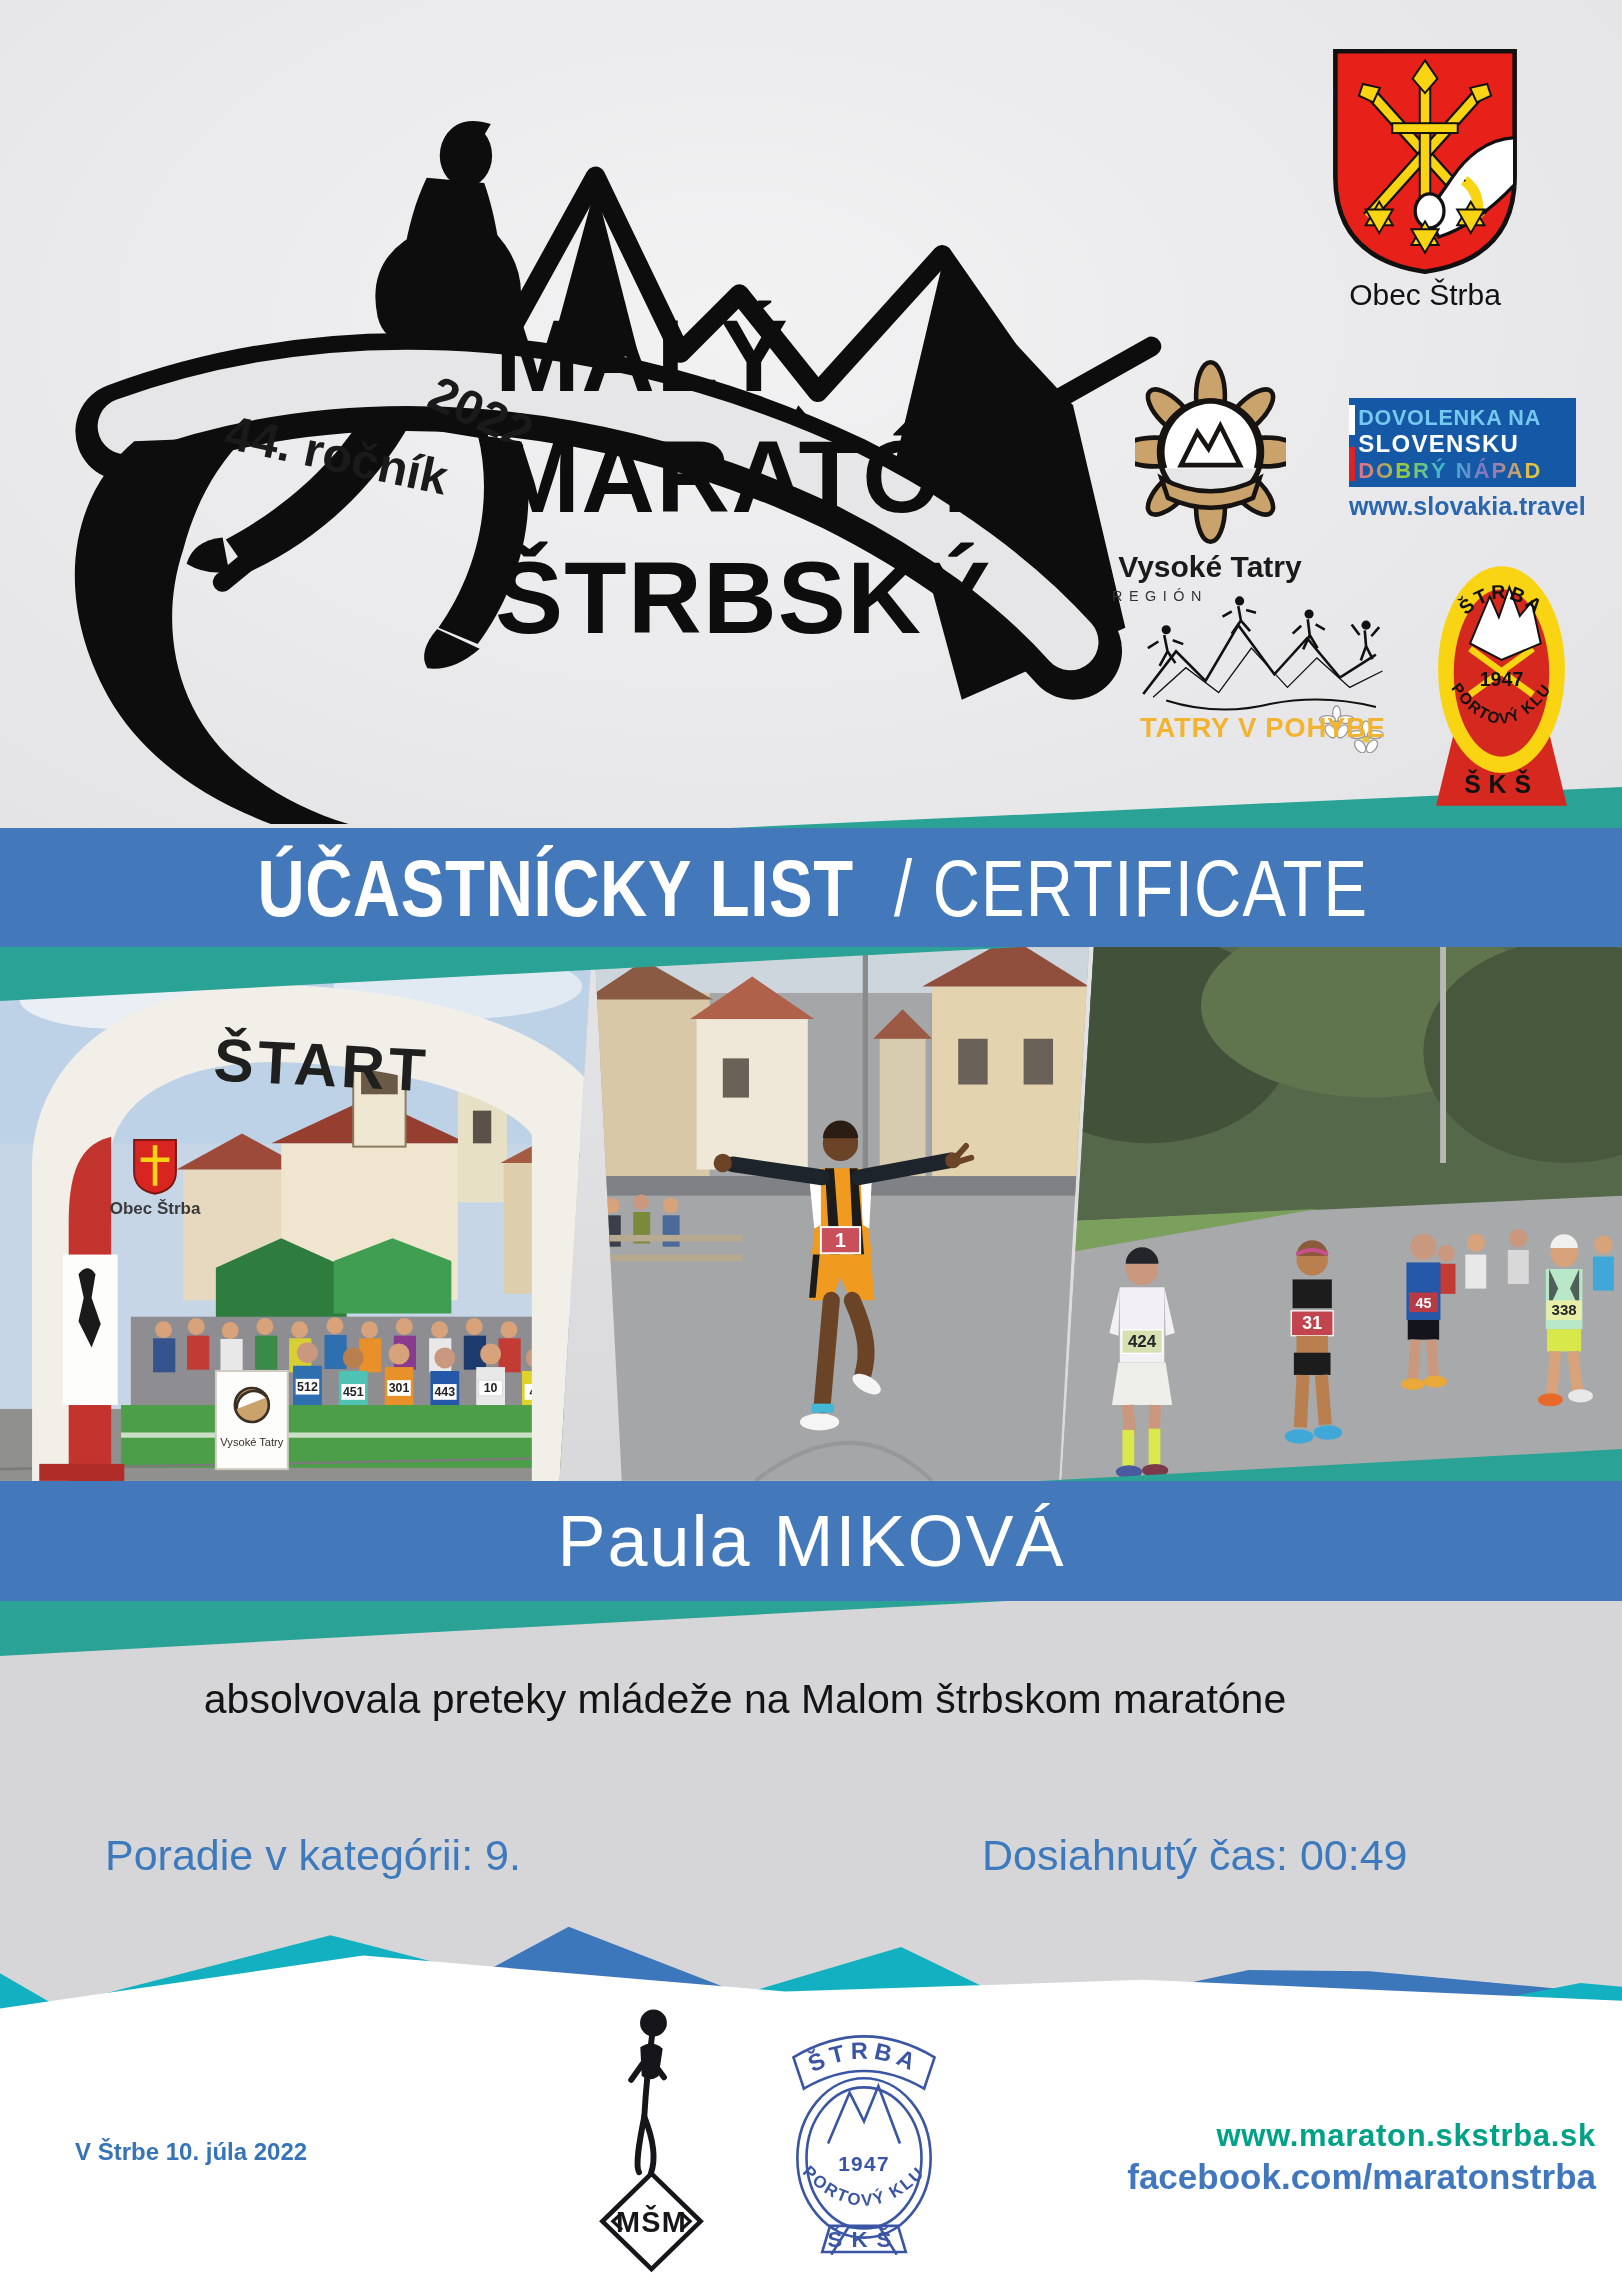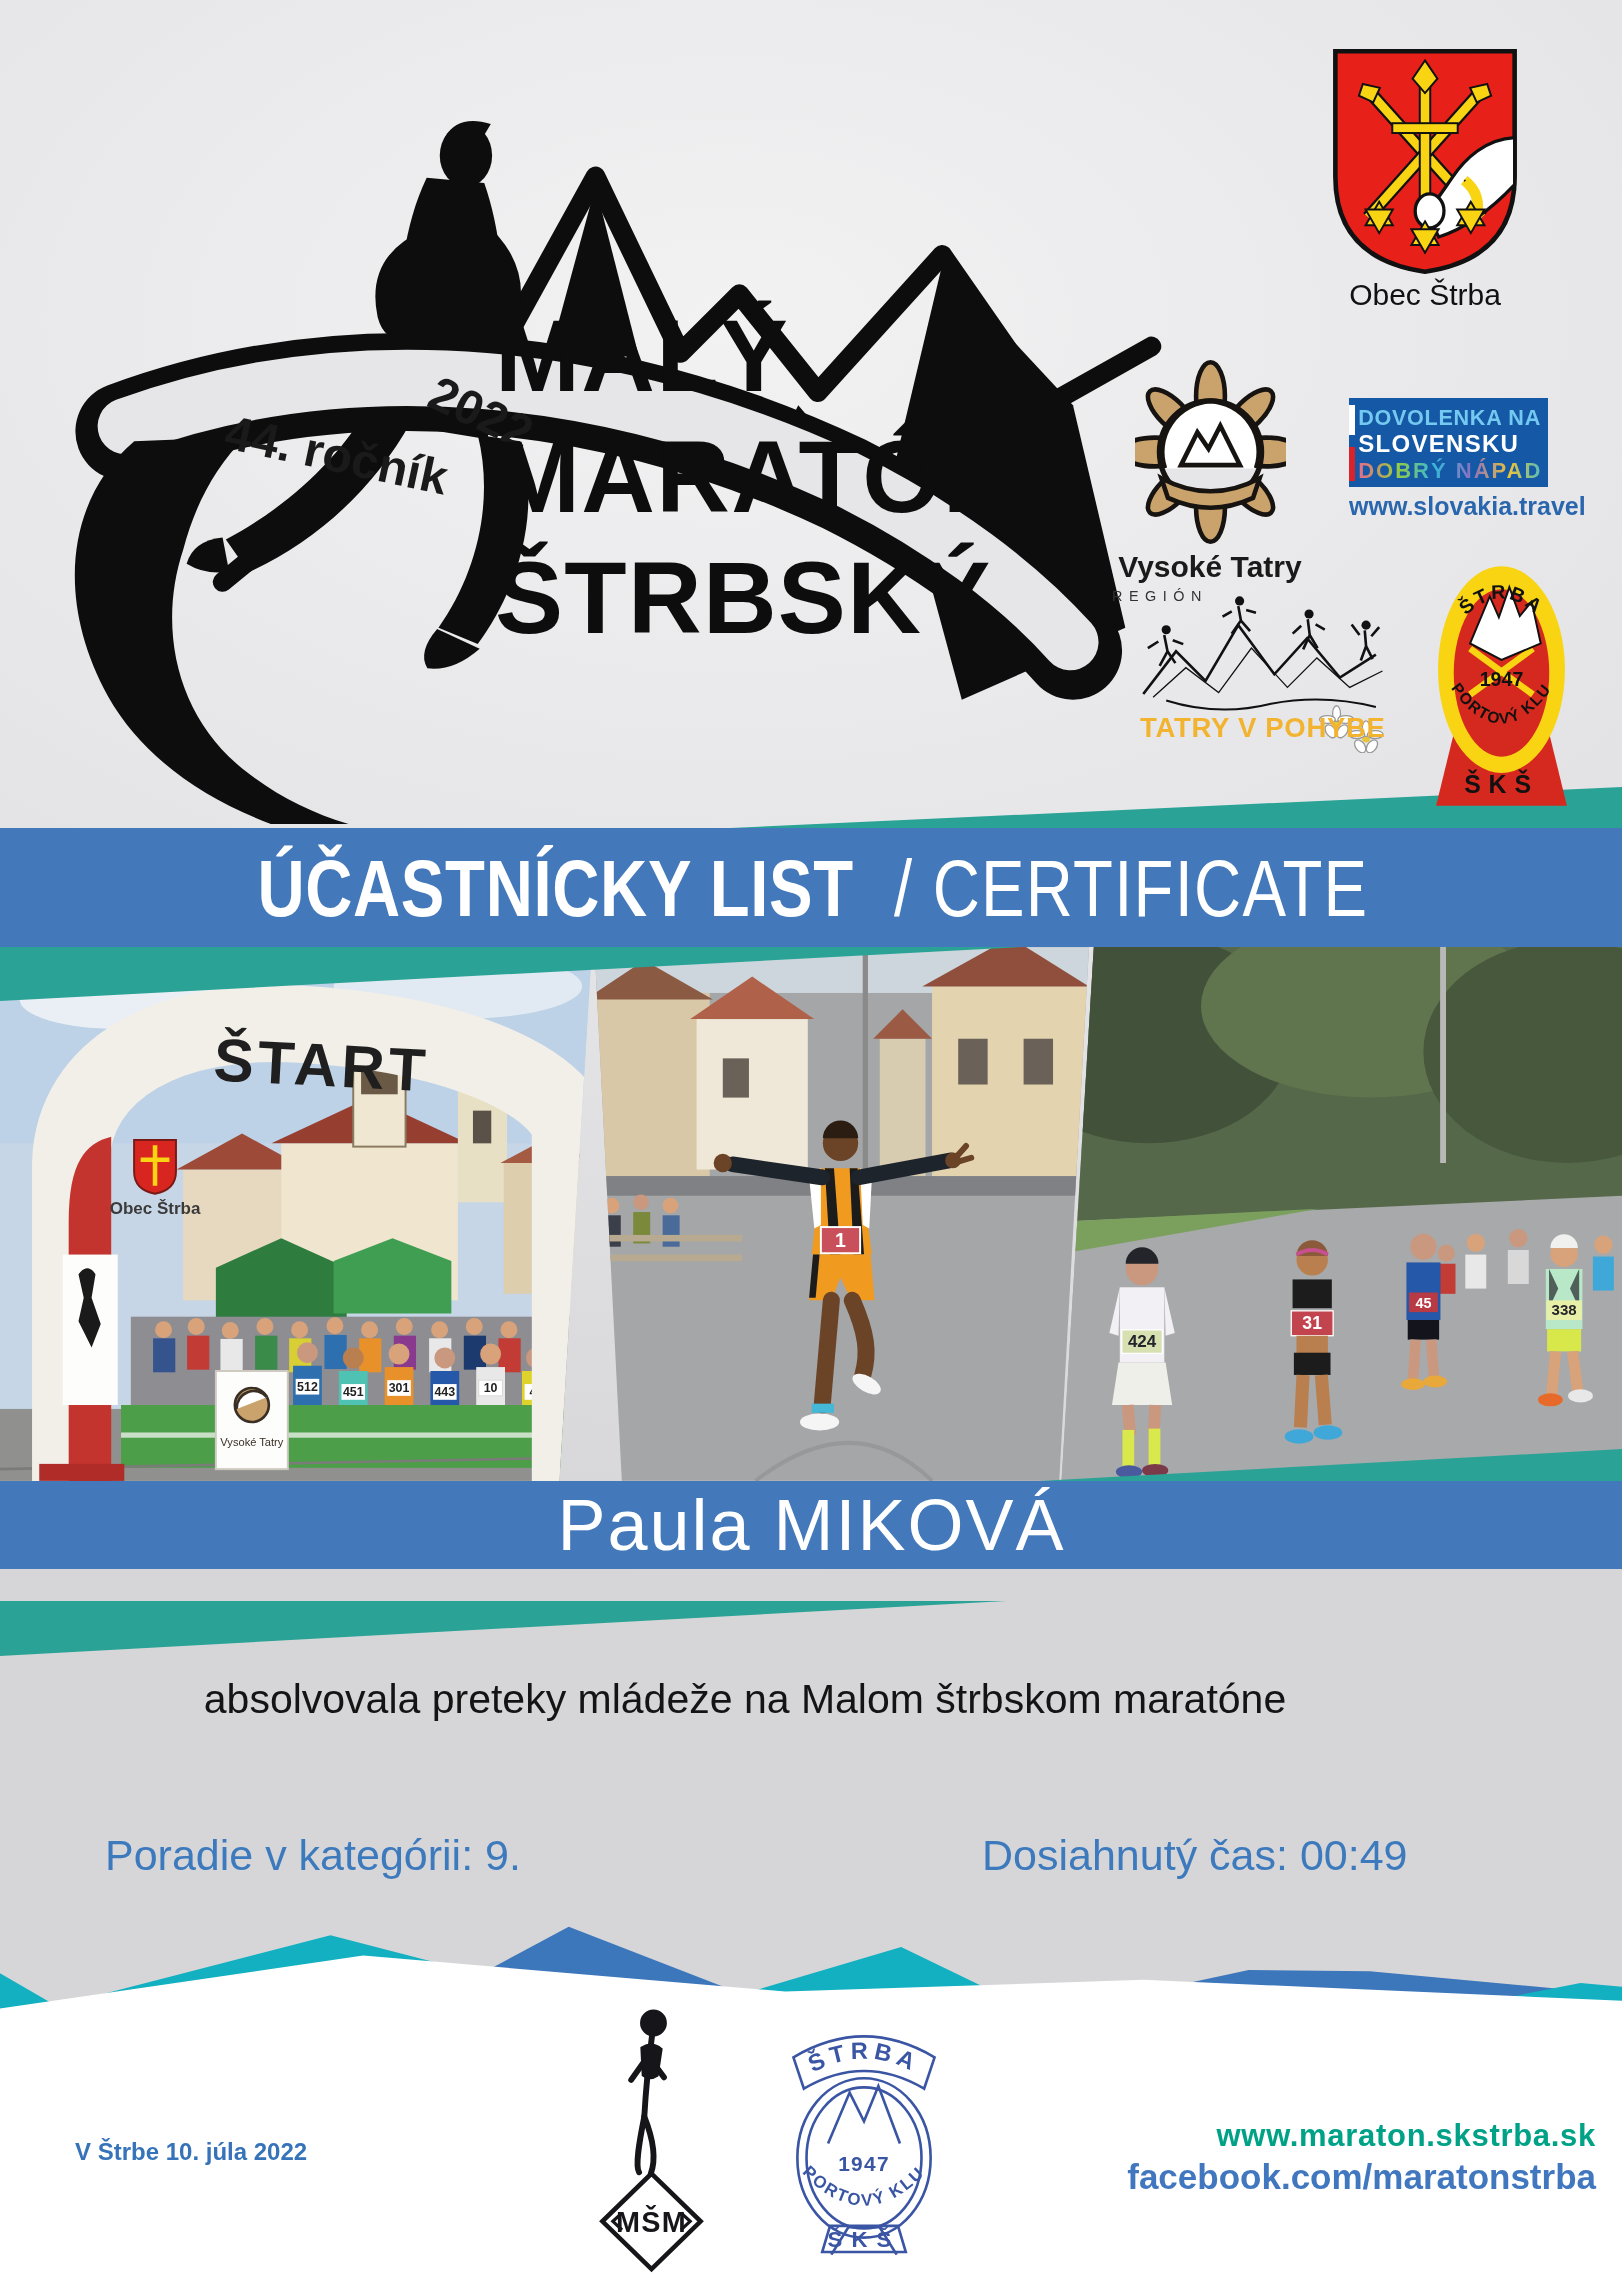--- a/index.html
+++ b/index.html
@@ -8,38 +8,38 @@
     background:radial-gradient(ellipse 130% 55% at 45% 14%, #f2f2f3 0%, #e6e6e8 45%, #d6d6d9 100%);
     font-family:"Liberation Sans", sans-serif;
   }
   .abs{position:absolute;}
   
   .title-block{left:495px;top:296px;line-height:121px;font-size:102px;font-weight:900;
     color:#0d0d0d;letter-spacing:1.3px;z-index:2;}
   .coa-caption{left:1330px;top:278px;width:190px;text-align:center;font-size:30px;color:#111;z-index:3;}
   .vt-wordmark{left:1112px;top:550px;width:196px;text-align:center;font-size:30px;font-weight:700;color:#1a1a1a;z-index:3;}
   .vt-region{left:1112px;top:588px;width:196px;font-size:14.4px;letter-spacing:6.5px;color:#333;z-index:3;}
-  .dov-box{left:1349px;top:398px;width:199px;height:89px;background:#1559a6;z-index:3;padding-left:9.2px;box-sizing:border-box;}
+  .dov-box{left:1349px;top:398px;width:227px;height:89px;background:#1559a6;z-index:3;padding-left:9.2px;box-sizing:border-box;}
   .dov-flag{position:absolute;left:0;top:6.5px;width:5.9px;height:76px;background:linear-gradient(180deg,#fff 0 40%,#1559a6 40% 55%,#d8232a 55% 100%);}
   .dov-l1{margin-top:6.5px;font-size:21.6px;font-weight:700;color:#74c9f0;letter-spacing:0.7px;}
   .dov-l2{font-size:24px;font-weight:700;color:#ffffff;letter-spacing:1.3px;line-height:26px;}
   .dov-l3{font-size:22px;font-weight:700;letter-spacing:2px;line-height:27.5px;
     background:linear-gradient(90deg,#e86a8a,#9acb3c,#35b8d8,#8e6fc0,#e8c53a,#35b8d8);
     -webkit-background-clip:text;background-clip:text;color:transparent;}
   .dov-url{left:1349px;top:492px;width:213px;text-align:center;font-size:25px;font-weight:700;color:#2a66ad;z-index:3;}
   .tvp-text{left:1140px;top:712px;font-size:27.5px;font-weight:900;color:#f2b330;letter-spacing:0.7px;z-index:3;}
   
   .stripe{background:#2aa396;z-index:5;}
   .stripeA{left:0;top:787px;width:1623px;height:41px;clip-path:polygon(100% 0,100% 100%,45% 100%);z-index:2;}
   .stripeB{left:0;top:947px;width:1623px;height:54px;clip-path:polygon(0 0,63% 0,0 100%);}
   .stripeC{left:0;top:1449px;width:1623px;height:32px;clip-path:polygon(100% 0,100% 100%,64% 100%);}
   .stripeD{left:0;top:1601px;width:1623px;height:55px;clip-path:polygon(0 0,62% 0,0 100%);}
   .band{left:0;width:1623px;background:#4378ba;z-index:6;display:flex;align-items:center;justify-content:center;color:#fff;}
   .band1{top:828px;height:119px;}
-  .band2{top:1481px;height:88px;}
+  .band2{top:1481px;height:120px;}
   .band1 .sk{font-size:68px;font-weight:800;letter-spacing:0.7px;transform:scale(.96,1.18);display:inline-block;}
   .band1 .en{font-size:68px;font-weight:300;letter-spacing:1.3px;margin-left:18.3px;transform:scale(.96,1.18);display:inline-block;}
   .band2 .nm{font-size:72px;font-weight:400;letter-spacing:2px;}
   
   .photo{top:947px;height:534px;z-index:2;}
   
   .statement{left:0;top:1670px;width:1490px;text-align:center;color:#141414;font-size:41px;line-height:58px;z-index:2;}
   .res{font-size:43px;color:#3d7abd;z-index:2;font-weight:500;}
   .res-rank{left:105px;top:1831px;text-align:center;}
   .res-time{left:982px;top:1831px;}

